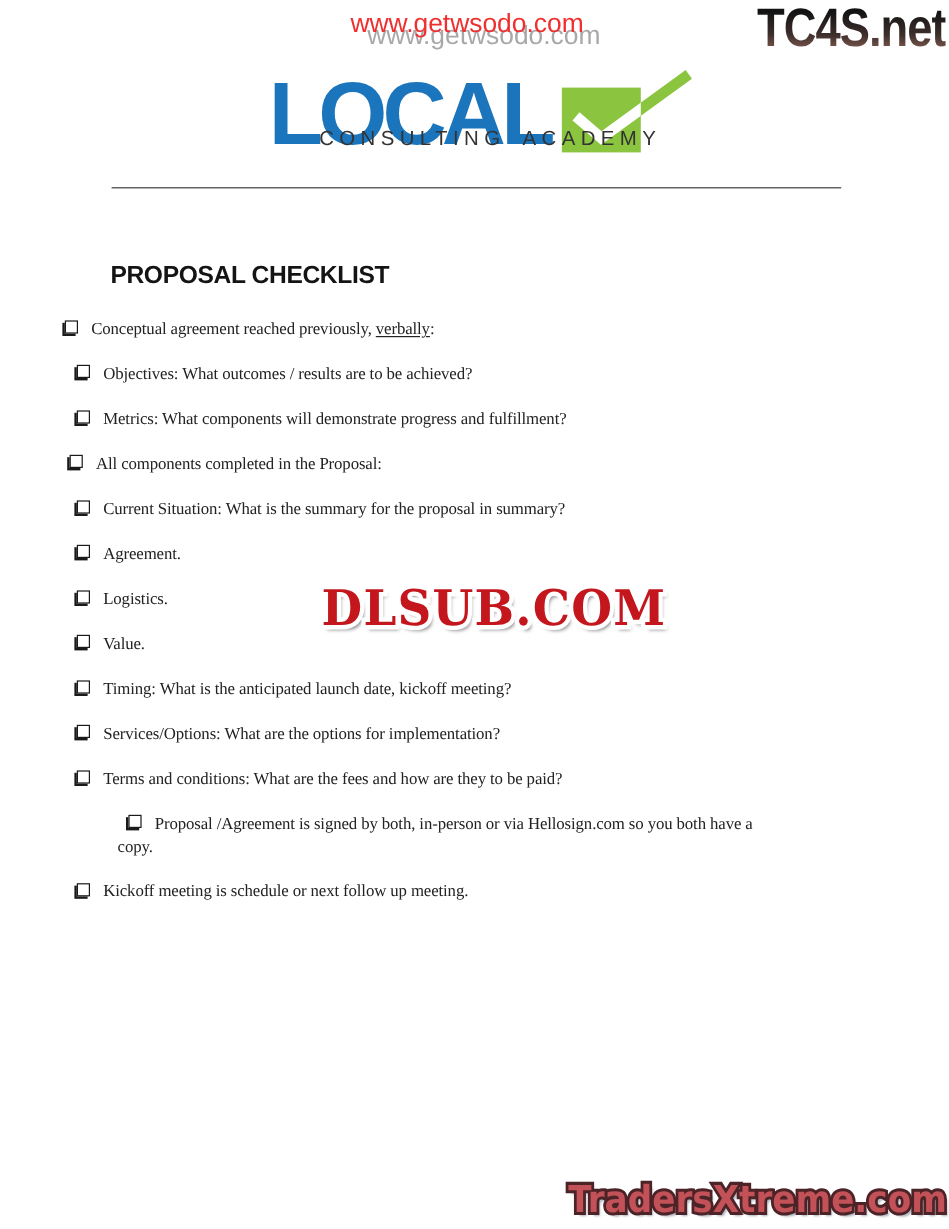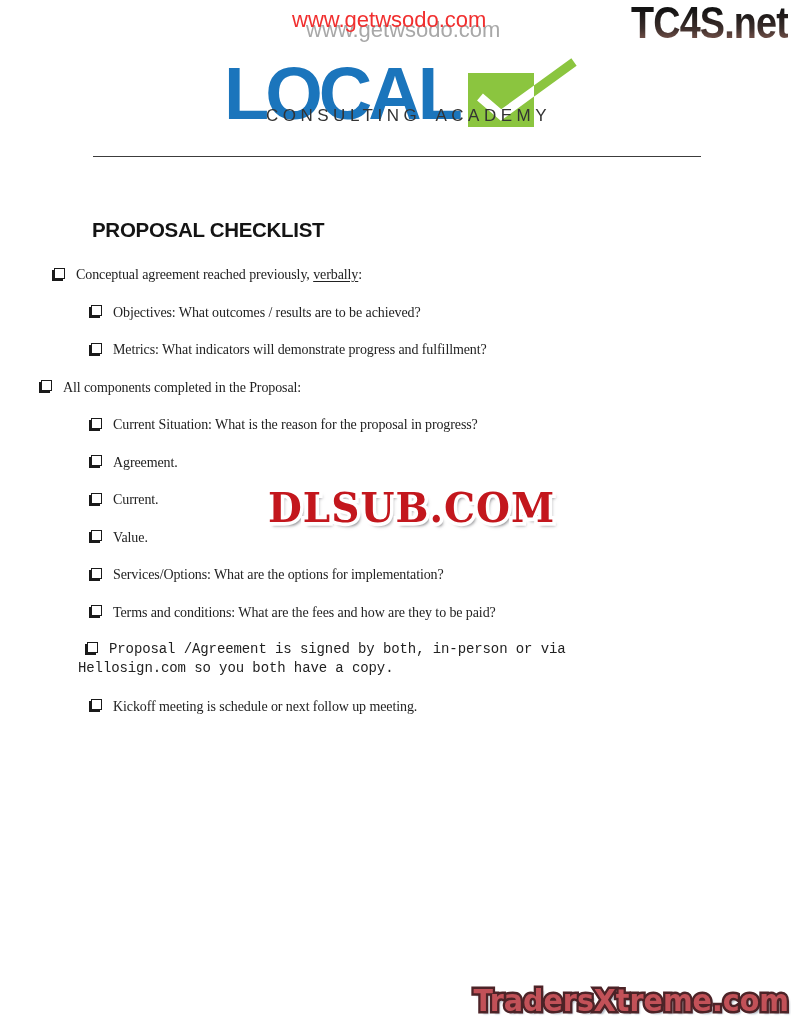--- a/index.html
+++ b/index.html
@@ -50,24 +50,24 @@
   .content { position:absolute; left:0; top:218px; width:791px; }
   .doc-title {
     margin:0 0 23px 92px;
     font-family:"Liberation Sans", sans-serif; font-weight:bold;
     font-size:20.5px; line-height:24px; letter-spacing:-0.3px; color:#141414;
   }
   .item {
     font-size:14px; line-height:19px; color:#222222;
     margin-bottom:18.5px; letter-spacing:-0.1px;
   }
-  .item.lvl1 { margin-left:39px; }
+  .item.lvl1 { margin-left:56px; }
   .item.lvl1.first { margin-left:52px; }
-  .item.lvl2 { margin-left:89px; }
-  .item.hang { margin-left:78px; text-indent:7px; max-width:556px;font-family:Liberation Mono, monospace; }
+  .item.lvl2 { margin-left:62px; }
+  .item.hang { margin-left:98px; text-indent:7px; max-width:556px; }
   .cbx {
     display:inline-block; width:9px; height:9px; background:#ffffff;
     border:1.1px solid #1a1a1a; box-shadow:-2px 2px 0 #1a1a1a;
     margin-right:11px; margin-left:2px; vertical-align:0.5px;
   }
   .item u { text-underline-offset:2px; }
 
   
   .wm { position:absolute; white-space:nowrap; }
   .wm::before {
@@ -119,28 +119,29 @@
 </div>
 <div class="logo-sub">CONSULTING ACADEMY</div>
 <div class="rule"></div>
 
 <div class="content">
   <h1 class="doc-title">PROPOSAL CHECKLIST</h1>
 
   <div class="item lvl1 first"><span class="cbx"></span><span>Conceptual agreement reached previously, </span><u>verbally</u><span>:</span></div>
 
   <div class="item lvl2"><span class="cbx"></span><span>Objectives: What outcomes / results are to be achieved?</span></div>
-  <div class="item lvl2"><span class="cbx"></span><span>Metrics: What indicators will demonstrate progress and fulfillment?</span></div>
+  <div class="item lvl2"><span class="cbx"></span><span>Metrics: What components will demonstrate progress and fulfillment?</span></div>
 
   <div class="item lvl1"><span class="cbx"></span><span>All components completed in the Proposal:</span></div>
 
-  <div class="item lvl2"><span class="cbx"></span><span>Current Situation: What is the reason for the proposal in progress?</span></div>
+  <div class="item lvl2"><span class="cbx"></span><span>Current Situation: What is the summary for the proposal in summary?</span></div>
   <div class="item lvl2"><span class="cbx"></span><span>Agreement.</span></div>
-  <div class="item lvl2"><span class="cbx"></span><span>Current.</span></div>
+  <div class="item lvl2"><span class="cbx"></span><span>Logistics.</span></div>
   <div class="item lvl2"><span class="cbx"></span><span>Value.</span></div>
+  <div class="item lvl2"><span class="cbx"></span><span>Timing: What is the anticipated launch date, kickoff meeting?</span></div>
   <div class="item lvl2"><span class="cbx"></span><span>Services/Options: What are the options for implementation?</span></div>
   <div class="item lvl2"><span class="cbx"></span><span>Terms and conditions: What are the fees and how are they to be paid?</span></div>
 
 
   <div class="item lvl2 hang"><span class="cbx"></span><span>Proposal /Agreement is signed by both, in-person or via Hellosign.com so you both have a copy.</span></div>
   <div class="item lvl2"><span class="cbx"></span><span>Kickoff meeting is schedule or next follow up meeting.</span></div>
 </div>
 
 <div class="wm wm-dlsub" data-text="DLSUB.COM">DLSUB.COM</div>
 <div class="wm wm-traders" data-text="TradersXtreme.com">TradersXtreme.com</div>

